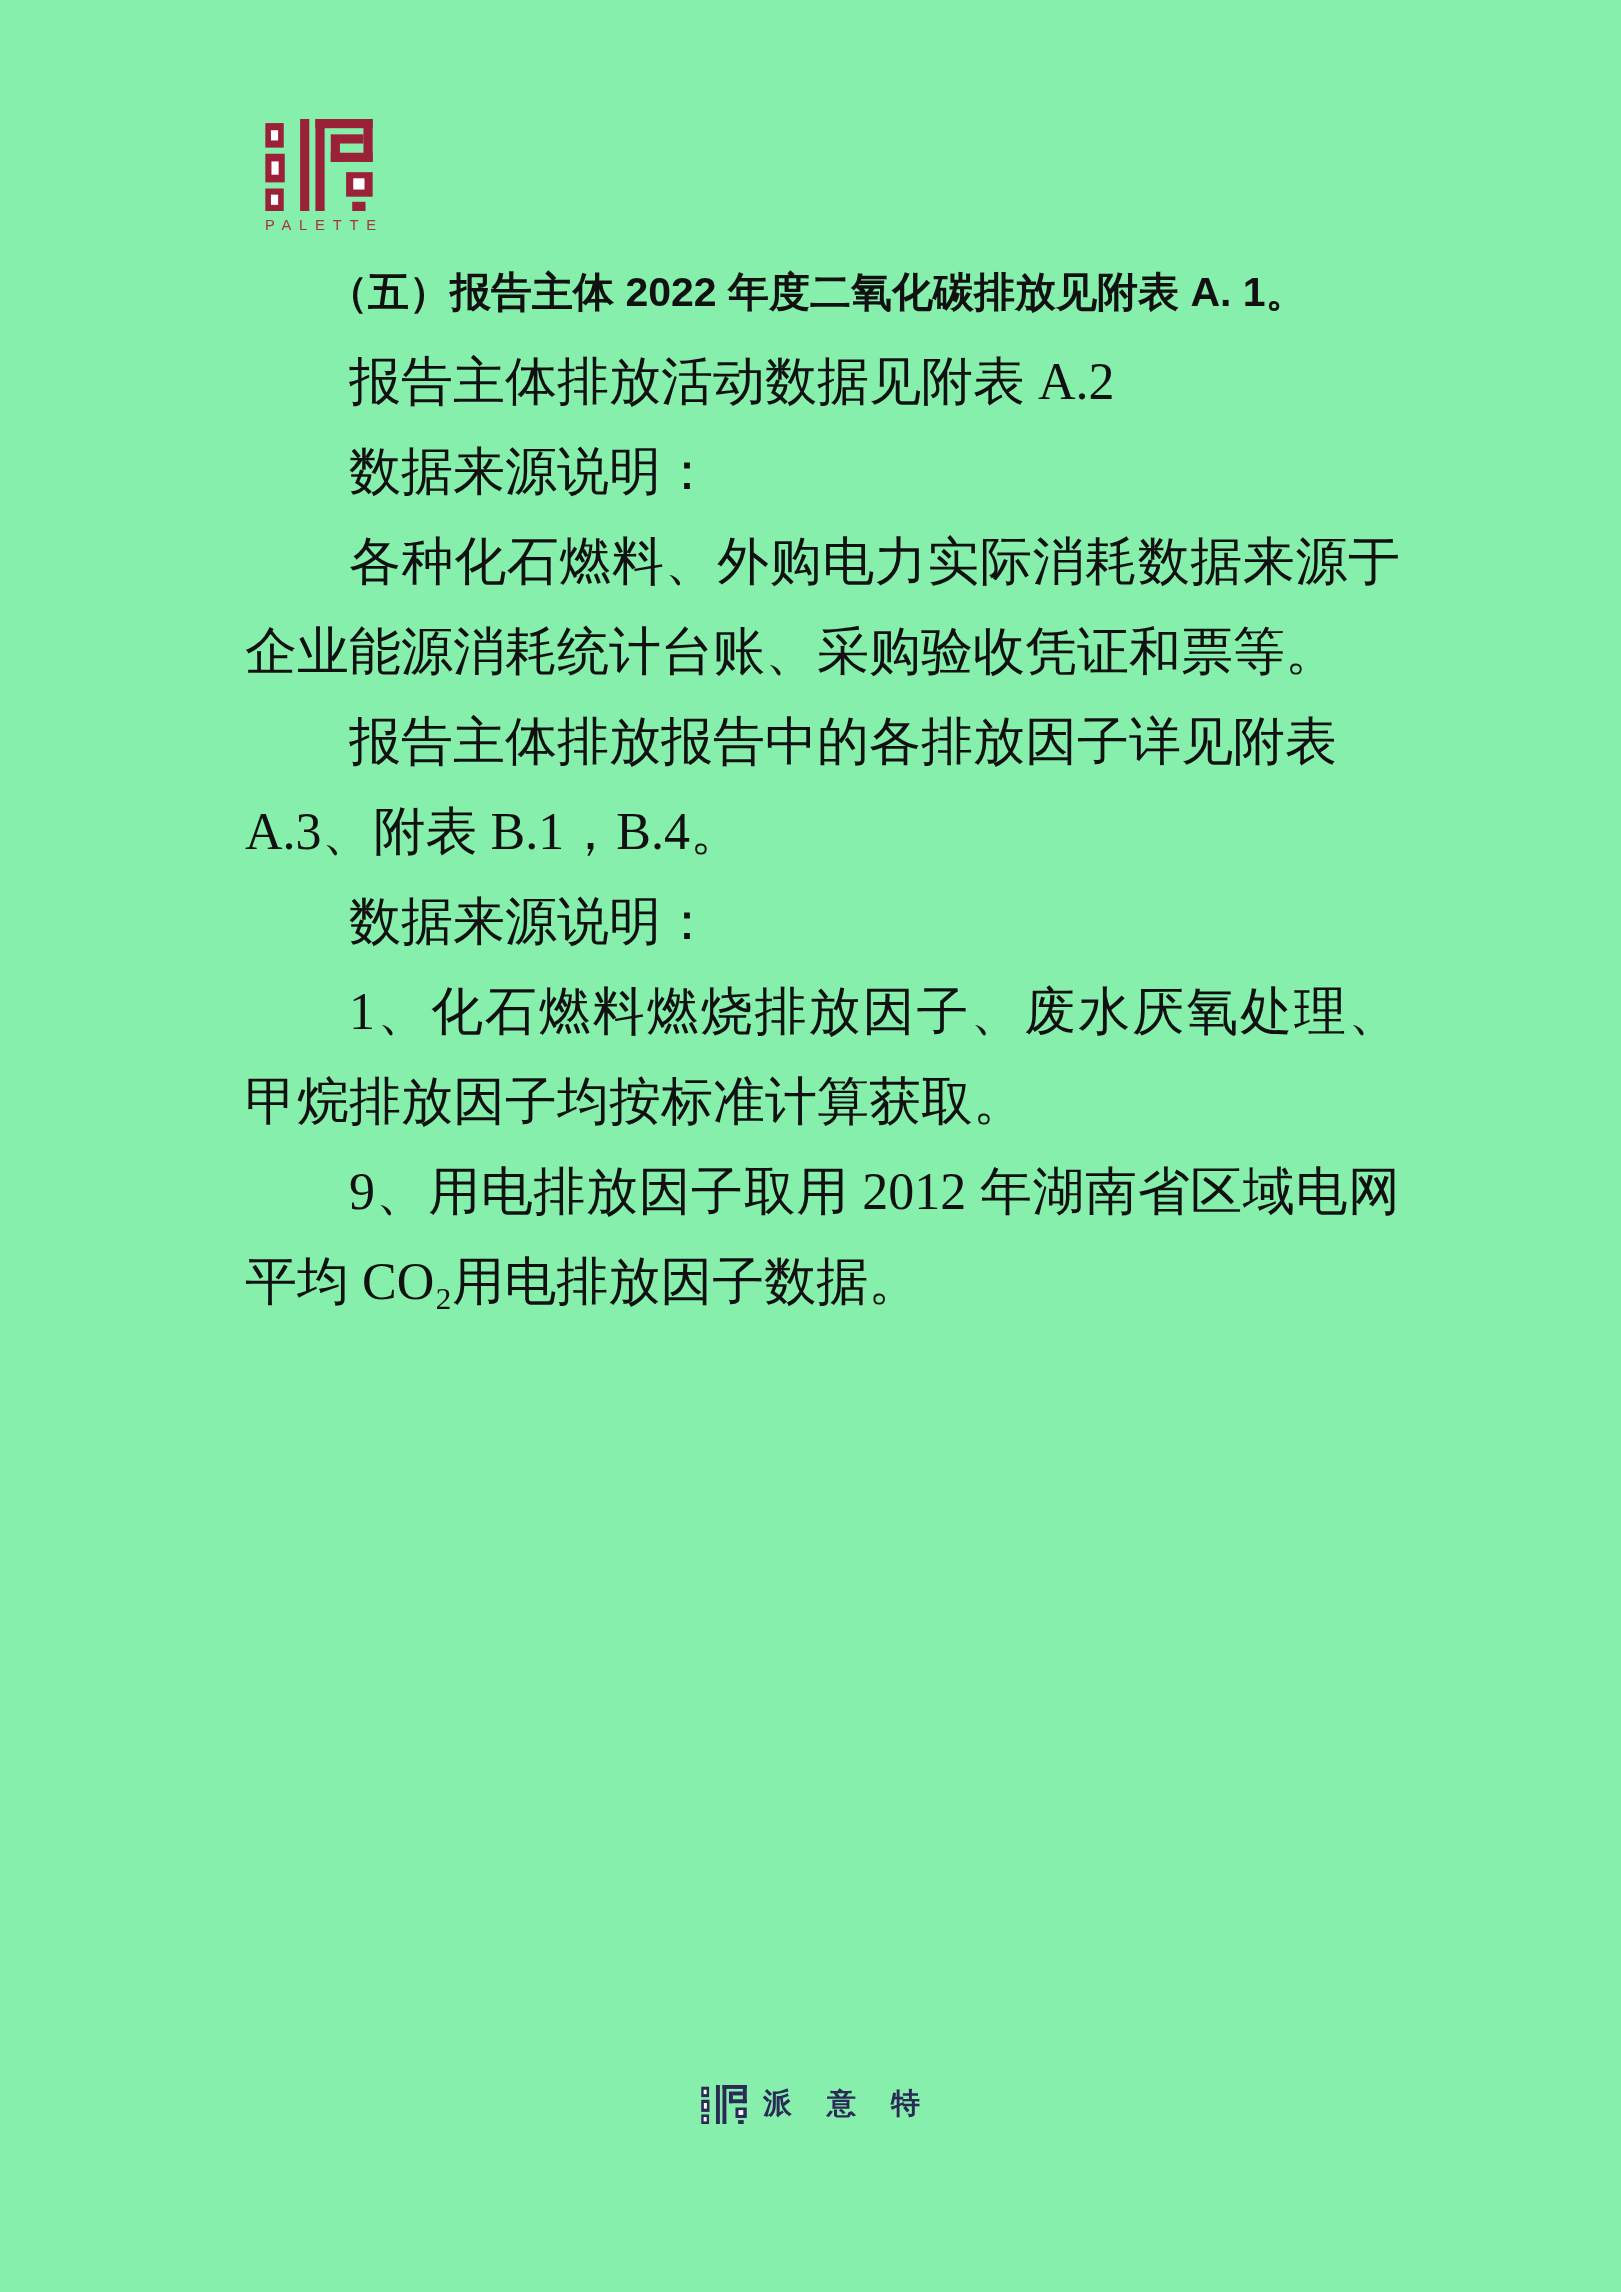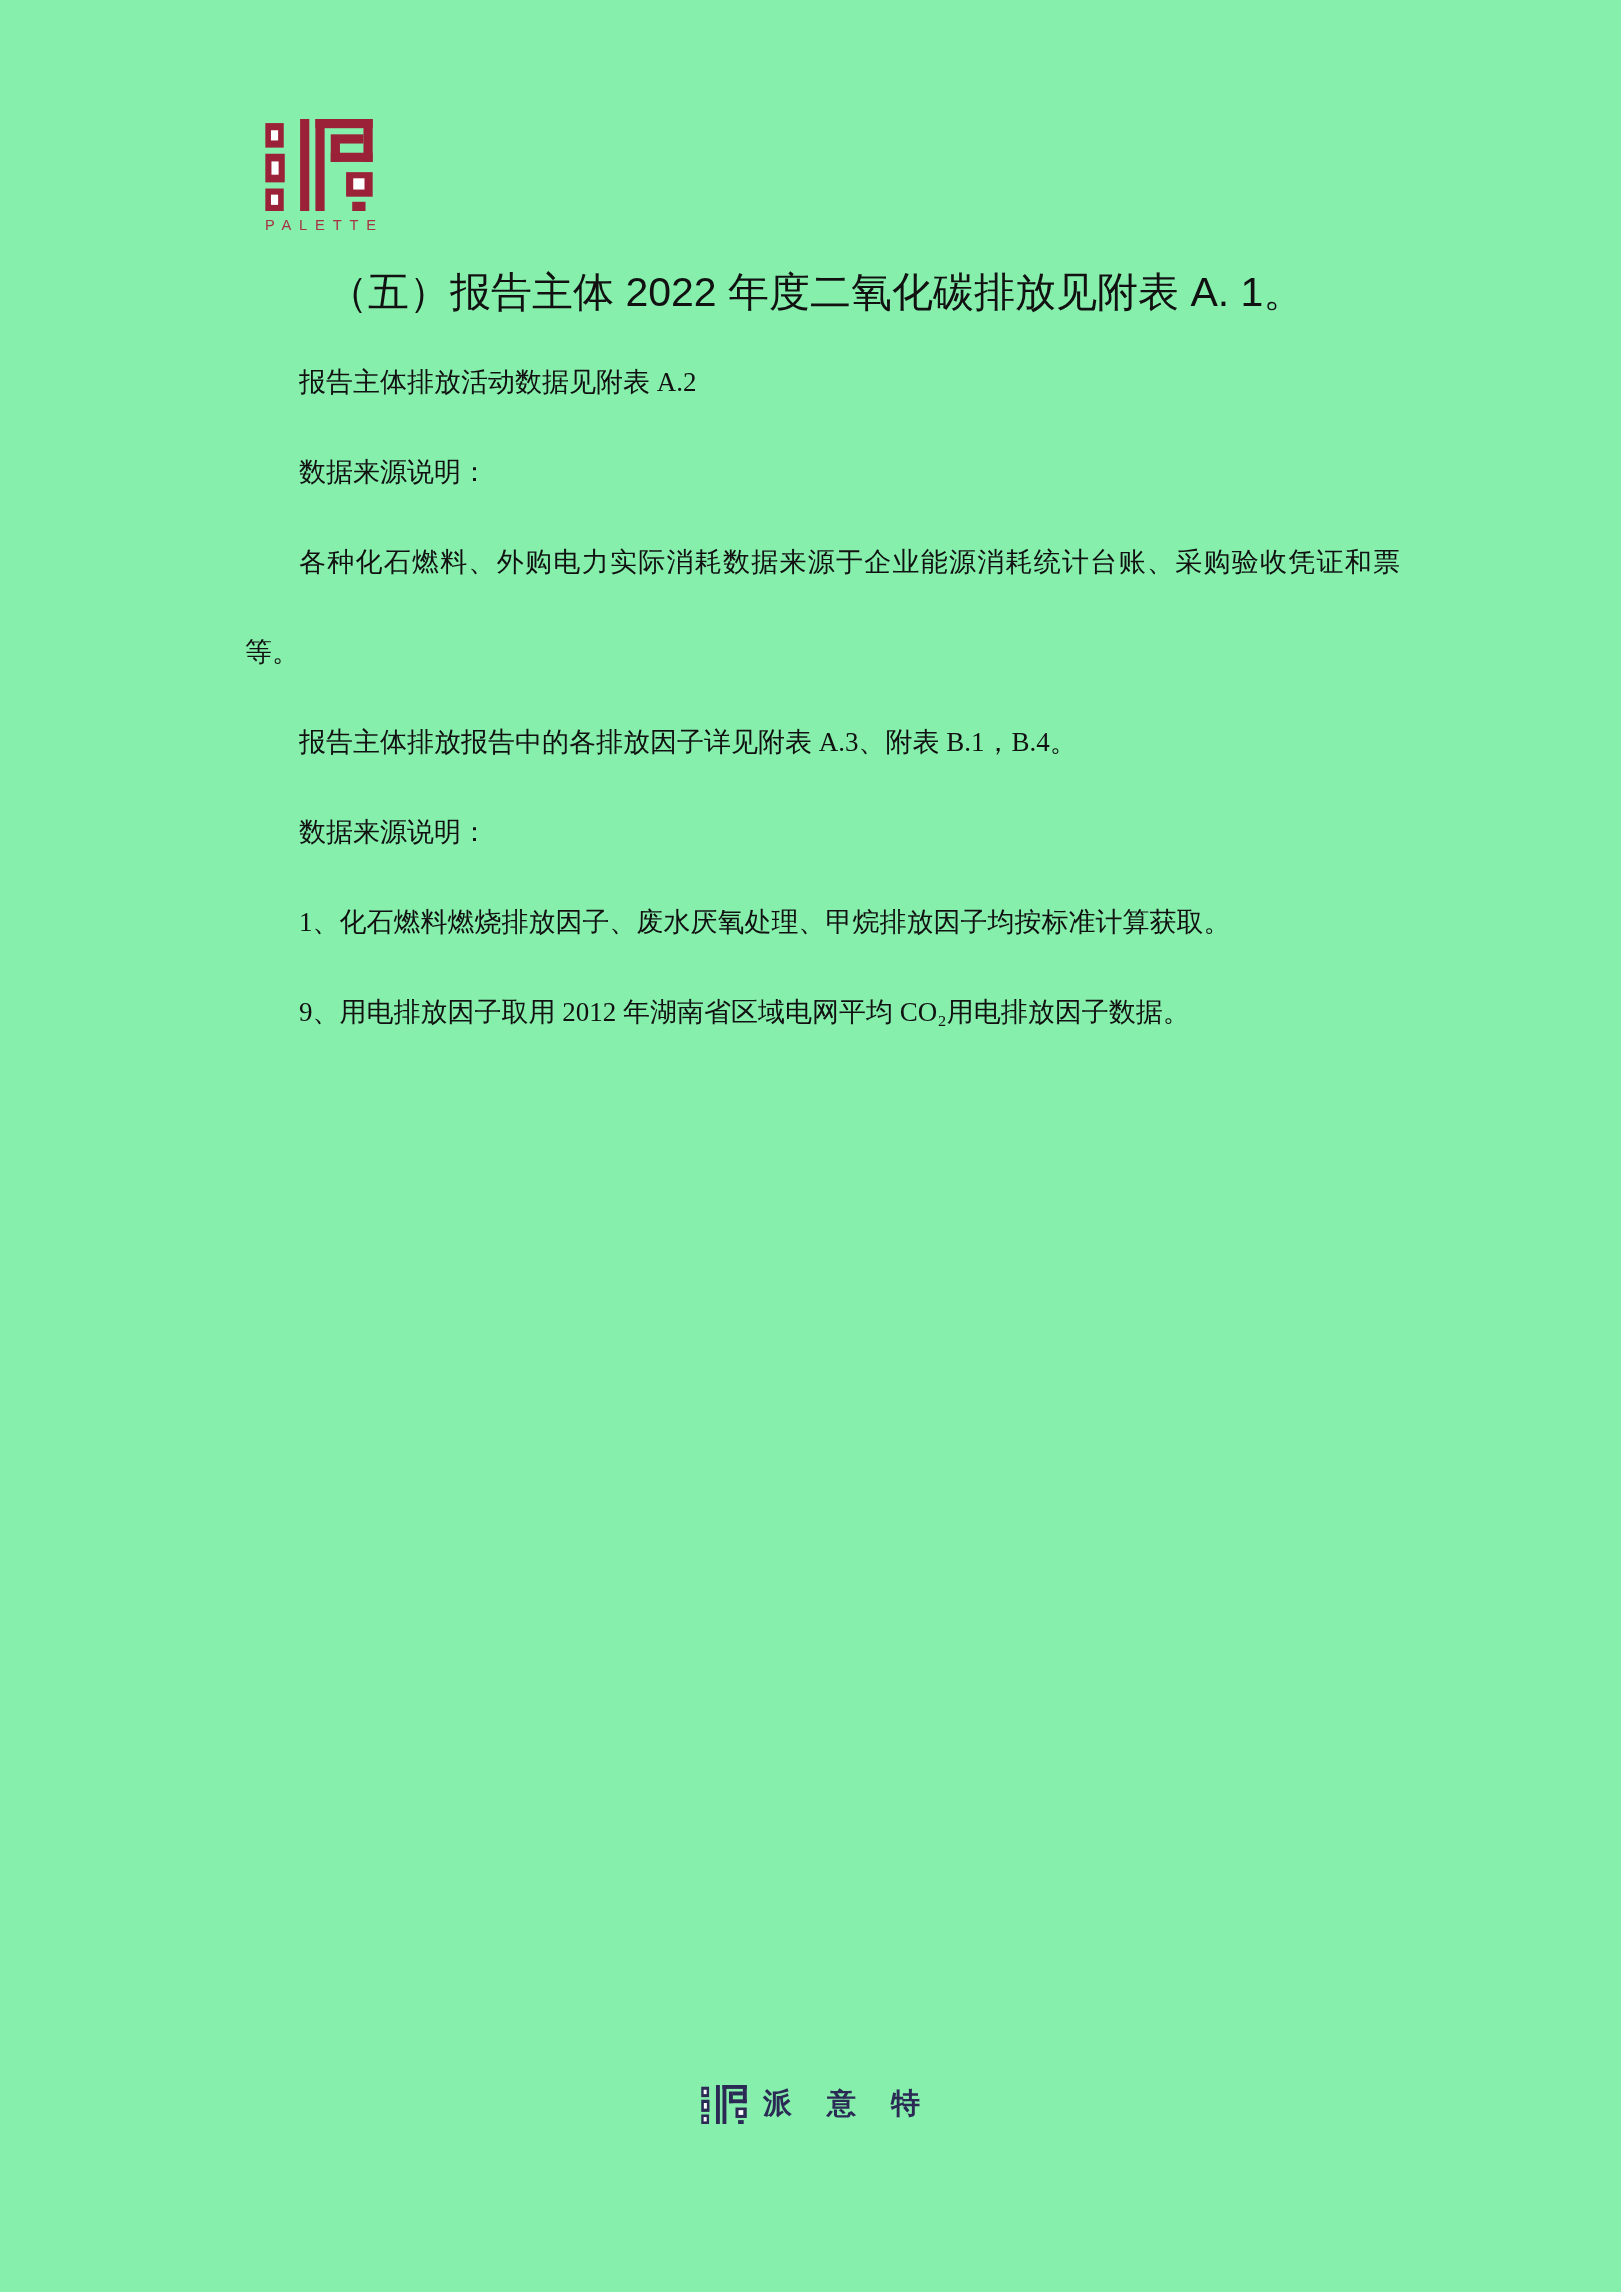--- a/index.html
+++ b/index.html
@@ -36,28 +36,28 @@
 
   
   .content {
     position: absolute;
     left: 245px;
     top: 247px;
     width: 1155px;
     color: #111111;
   }
   .content p {
-    font-size: 27px;
+    font-size: 52px;
     line-height: 90px;
     text-indent: 2em;
     white-space: normal;
   }
   .content p.heading {
     font-family: "Liberation Sans", sans-serif;
-    font-weight: normal;
+    font-weight: bold;
     font-size: 41px;
   }
   .content p.justify {
     text-align: justify;
   }
 
   
   .footer {
     position: absolute;
     left: 0;

